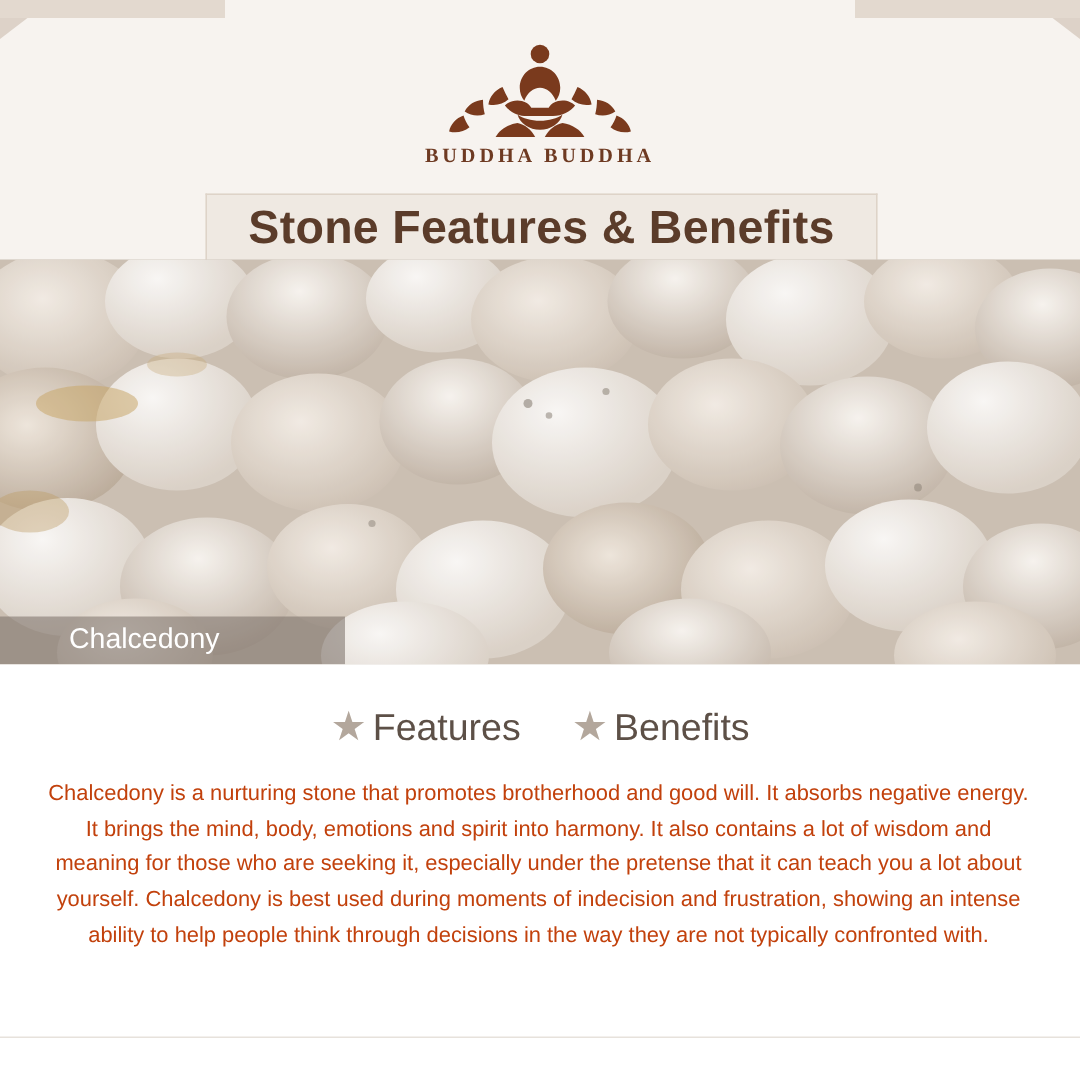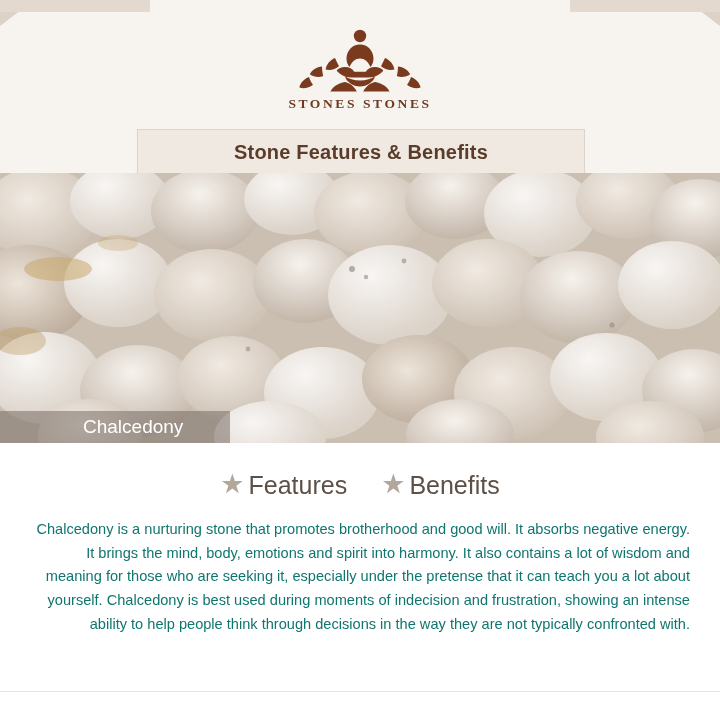--- a/index.html
+++ b/index.html
@@ -86,21 +86,21 @@
     width: 446px;
     height: 44px;
     background: #efe9e2;
     border: 1px solid #ded3c8;
     border-bottom: none;
     display: flex;
     align-items: center;
     justify-content: center;
   }
   .title-bar .title-text {
-    font-size: 20px;
+    font-size: 31px;
     font-weight: bold;
     color: #5b3c2a;
     font-family: "Liberation Sans", sans-serif;
     letter-spacing: 0.2px;
   }
 
   
   .photo {
     position: absolute;
     left: 0;
@@ -122,21 +122,20 @@
     display: flex;
     align-items: center;
     padding-left: 46px;
     padding-right: 26px;
     box-sizing: border-box;
   }
   .stone-label .label-text {
     color: #ffffff;
     font-size: 19px;
     font-family: "Liberation Sans", sans-serif;
-    margin-left: 37px;
   }
 
   
   .body-area {
     position: absolute;
     left: 0;
     top: 443px;
     width: 720px;
     height: 277px;
     background: #ffffff;
@@ -162,22 +161,22 @@
   }
   .kw .kw-text {
     font-size: 25px;
     color: #5d5047;
     font-family: "Liberation Sans", sans-serif;
   }
   .paragraph {
     margin: 18px 30px 0 28px;
     font-size: 14.6px;
     line-height: 1.62;
-    color: #0f766e;
-    text-align: right;
+    color: #c2410c;
+    text-align: center;
     font-family: "Liberation Sans", sans-serif;
   }
   .footer-line {
     position: absolute;
     left: 0;
     bottom: 28px;
     width: 720px;
     height: 1px;
     background: #e7e2dc;
   }
@@ -209,21 +208,21 @@
           <path d="M24 57c-5 1.8-8.6 5.8-9.6 10.6 4.8 1.4 9.8.2 13.6-2.8-1.8-2.4-3.2-5-4-7.8z"></path>
 
           <path d="M100 38c5 2 8.6 6.4 9.4 11.6-4.8 1.2-9.8-.2-13.4-3.4 1.4-2.6 2.6-5.2 4-8.2z"></path>
           <path d="M113 46.5c5.4.4 10 3.4 12.2 7.8-4 2.8-9 3.4-13.4 1.8.8-3 1.2-6.2 1.2-9.6z"></path>
           <path d="M126 57c5 1.8 8.6 5.8 9.6 10.6-4.8 1.4-9.8.2-13.6-2.8 1.8-2.4 3.2-5 4-7.8z"></path>
 
           <path d="M60 62c-6.6 1-12 4.6-14.6 9.4h26.4C69 66.2 64.8 63 60 62z"></path>
           <path d="M90 62c6.6 1 12 4.6 14.6 9.4H78.2C81 66.2 85.2 63 90 62z"></path>
         </g>
       </svg>
-      <div class="brand-name">STONES STONES</div>
+      <div class="brand-name">BUDDHA BUDDHA</div>
     </div>
 
     <div class="title-bar">
       <span class="title-text">Stone Features &amp; Benefits</span>
     </div>
   </div>
 
   <div class="photo">
     <svg width="720" height="270" viewBox="0 0 720 270">
       <defs>

